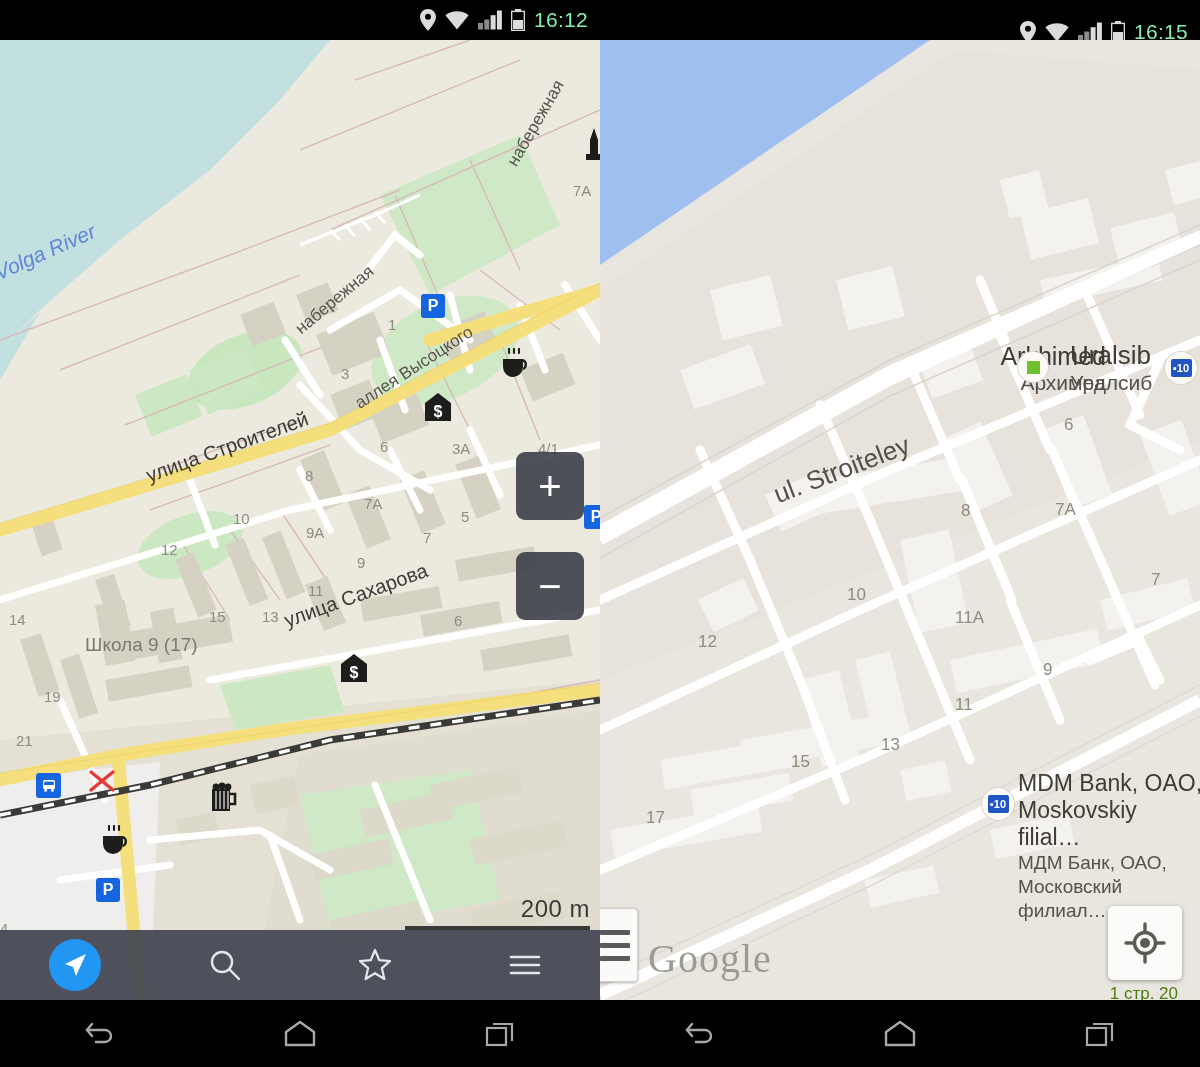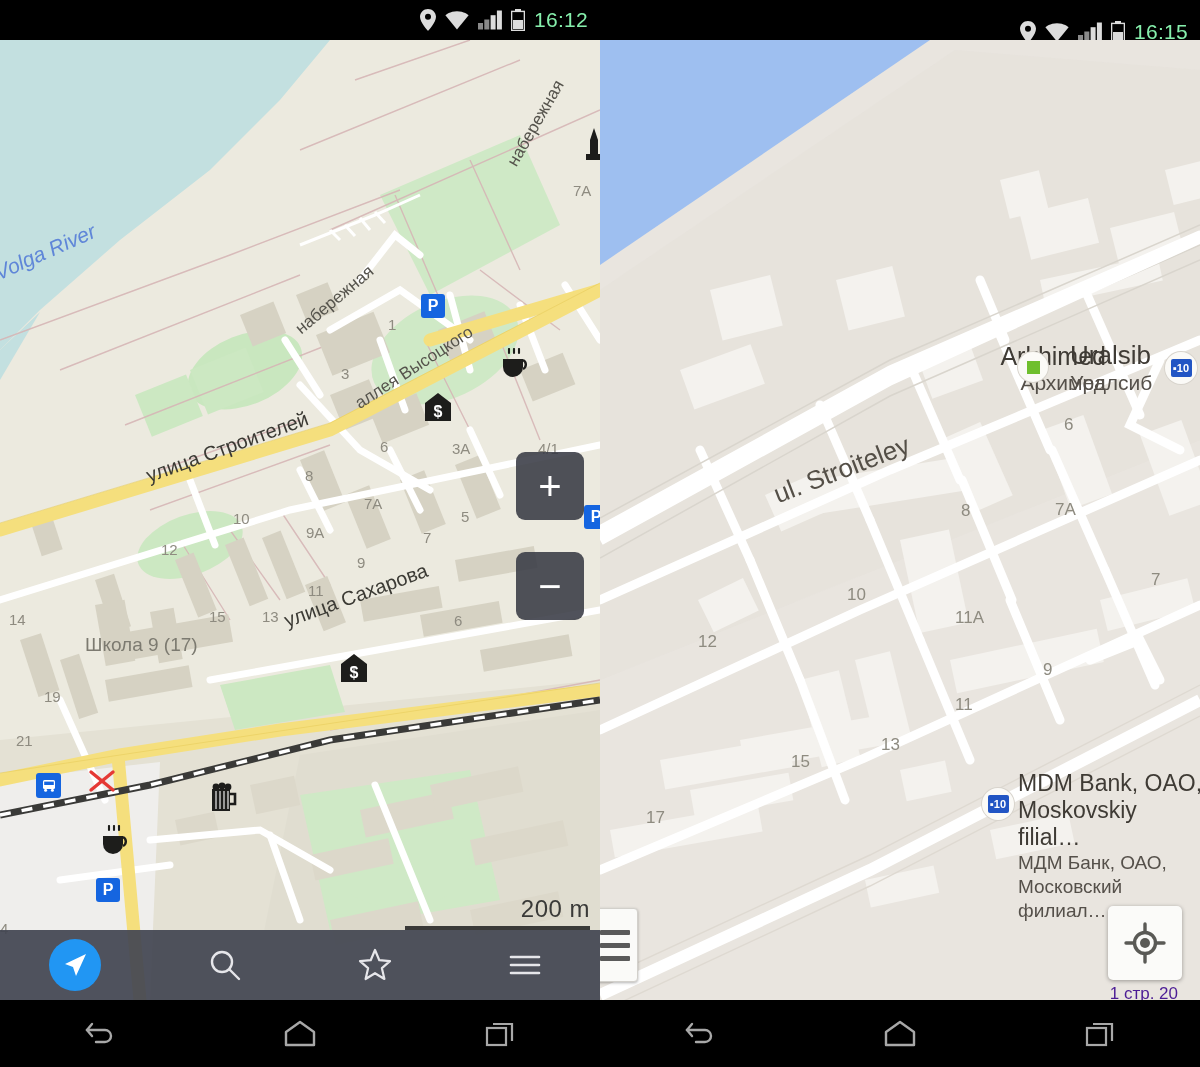--- a/index.html
+++ b/index.html
@@ -89,21 +89,21 @@
     position:absolute; right:18px; bottom:20px; width:74px; height:74px;
     background:#fbfbf9; border-radius:5px;
     box-shadow:0 1px 4px rgba(0,0,0,.35);
     display:flex; align-items:center; justify-content:center;
   }
   .gwatermark {
     position:absolute; left:48px; bottom:18px;
     font-family:"Liberation Serif", serif; font-size:40px; color:#9b9a93;
     letter-spacing:1px;
   }
-  .corner-text { position:absolute; right:22px; bottom:-4px; font-size:17px; color:#4c1d95; }
+  .corner-text { position:absolute; right:22px; bottom:-4px; font-size:17px; color:#4d7c0f; }
 
   
   .navbar { position:absolute; bottom:0; height:67px; background:#000;
             display:flex; align-items:center; }
   .navbar.left  { left:0; width:600px; }
   .navbar.right { left:600px; width:600px; }
   .nav-slot { flex:1; display:flex; align-items:center; justify-content:center; }
 </style>
 </head>
 <body>
@@ -543,20 +543,21 @@
     <div class="house" style="left:98px;  top:592px; font-size:17px;">12</div>
     <div class="house" style="left:281px; top:695px; font-size:17px;">13</div>
     <div class="house" style="left:191px; top:712px; font-size:17px;">15</div>
     <div class="house" style="left:46px;  top:768px; font-size:17px;">17</div>
 
     <div class="layersbtn">
       <i></i>
       <i></i>
       <i></i>
     </div>
+    <div class="gwatermark">Google</div>
     <div class="corner-text">1 стр. 20</div>
     <div class="mylocbtn">
       <svg width="44" height="44" viewBox="0 0 44 44">
         <circle cx="22" cy="22" r="10.5" fill="none" stroke="#5a5a56" stroke-width="3.4"></circle>
         <circle cx="22" cy="22" r="5" fill="#5a5a56"></circle>
         <g stroke="#5a5a56" stroke-width="3.4" stroke-linecap="round">
           <path d="M22 3 v7"></path>
             <path d="M22 34 v7"></path>
             <path d="M3 22 h7"></path>
             <path d="M34 22 h7"></path>

